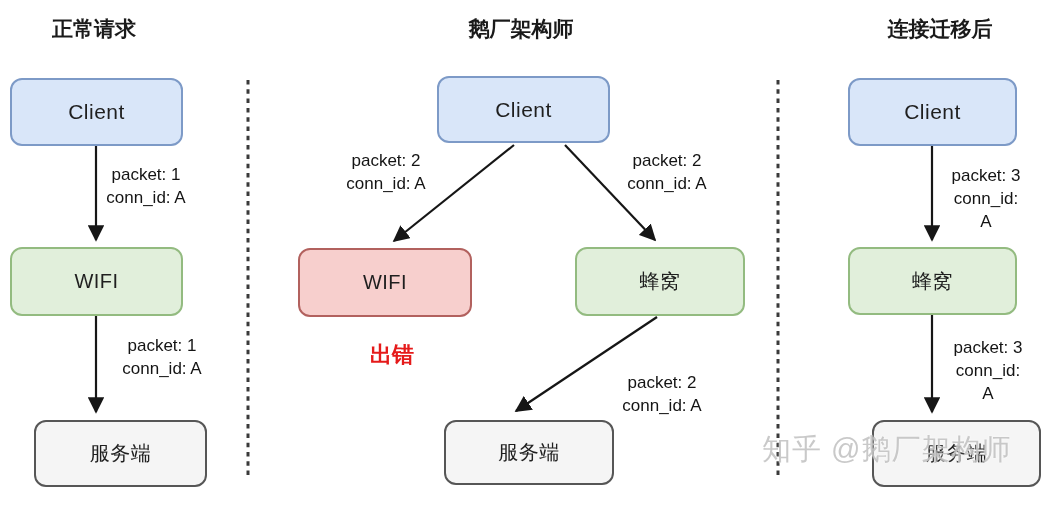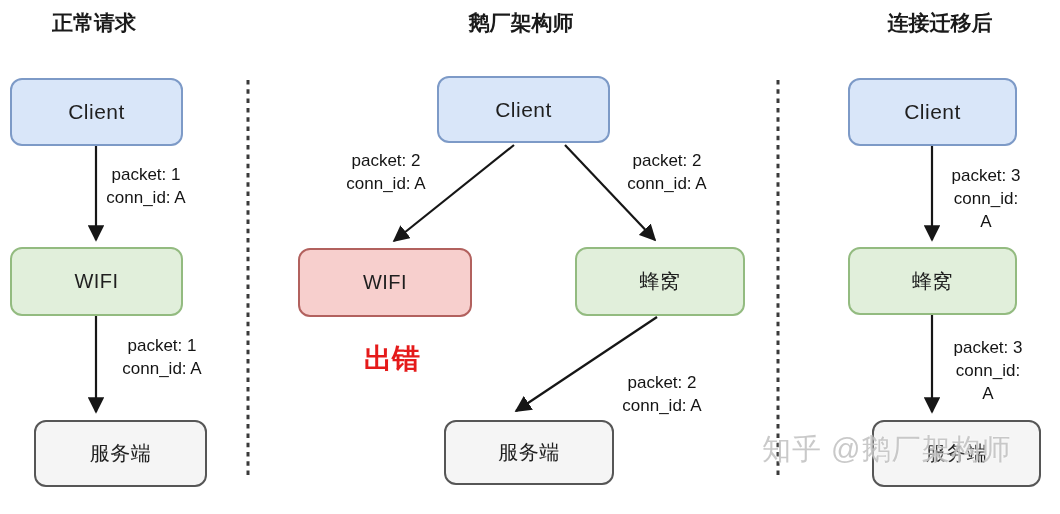--- a/index.html
+++ b/index.html
@@ -16,31 +16,31 @@
     position:absolute; display:flex; align-items:center; justify-content:center;
     border-radius:12px; border:2px solid #888; box-sizing:border-box;
     font-size:20px; color:#1f1f1f; letter-spacing:0.5px;text-align:center;
   }
   .node.blue  { background:var(--client-fill,#d9e6f9);  border-color:var(--client-border,#7d9ac7); font-size:21px; }
   .node.green { background:var(--network-ok-fill,#e1efdb);  border-color:var(--network-ok-border,#93bb80); }
   .node.red   { background:var(--network-err-fill,#f7cfcd); border-color:var(--network-err-border,#b2615e); }
   .node.gray  { background:var(--server-fill,#f5f5f5);  border-color:var(--server-border,#565656);margin-left:24px; }
 
   .panel-title {
-    position:absolute; top:9px; transform:translateX(-50%);
+    position:absolute; top:15px; transform:translateX(-50%);
     font-size:21px; font-weight:600; color:#1a1a1a; white-space:nowrap;
   }
   .edge-label {
     position:absolute; transform:translateX(-50%);
     font-size:17px; line-height:23px; color:#141414;
     white-space:pre-line; text-align:center;
   }
   .error-label {
     position:absolute; transform:translateX(-50%);
-    font-size:28px; font-weight:700; color:var(--error-text,#e51a1a); white-space:nowrap;
+    font-size:22px; font-weight:700; color:var(--error-text,#e51a1a); white-space:nowrap;
   }
   .watermark {
     position:absolute; left:762px; top:430px;
     font-size:29px; color:var(--watermark-color,#c4c4c4); opacity:0.9;
     letter-spacing:1px; white-space:nowrap;
     text-shadow:0 0 2px #ffffff;
   }
 </style>
 </head>
 <body>

